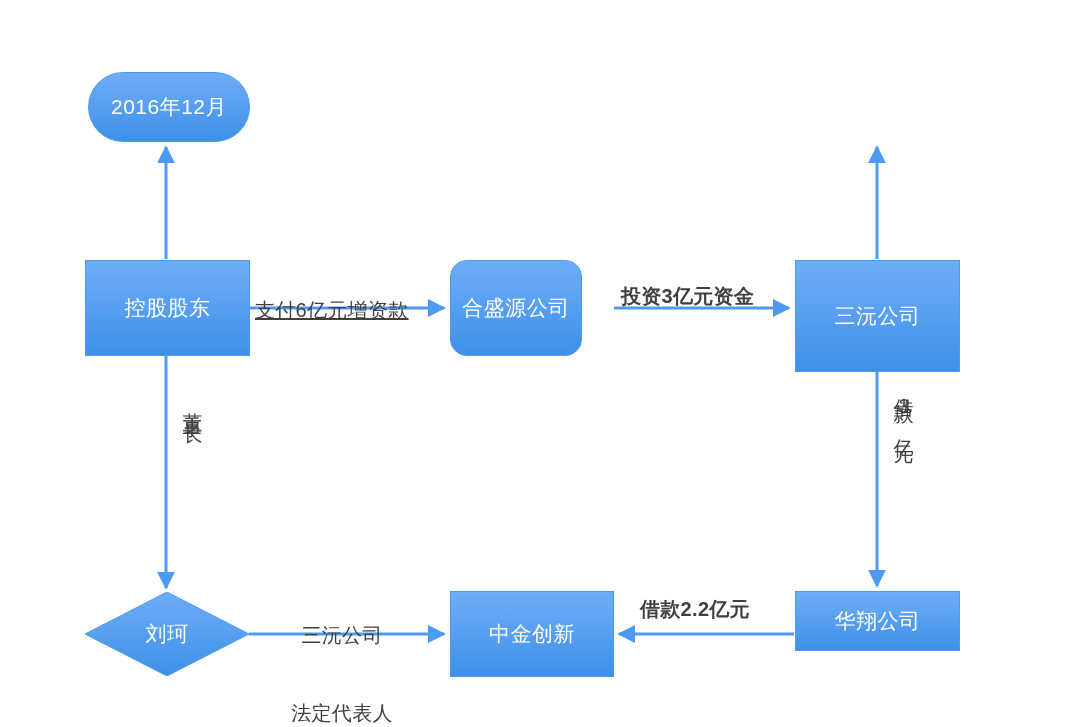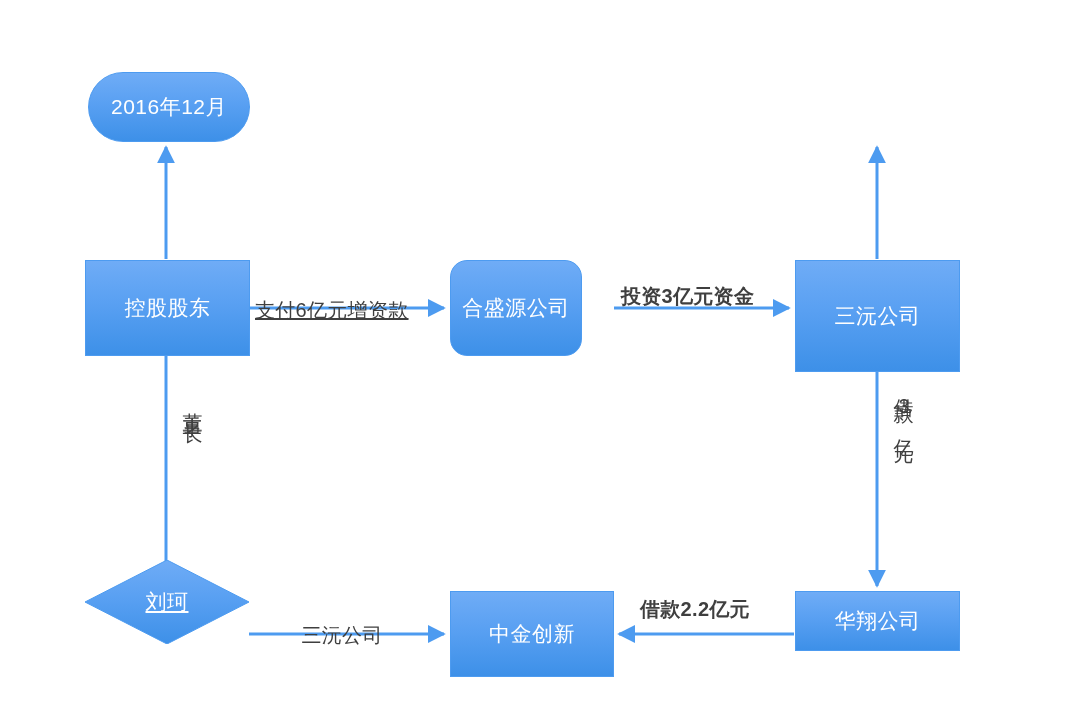--- a/index.html
+++ b/index.html
@@ -123,21 +123,21 @@
   </div>
 
   <div class="node node-rect" style="left:450px; top:260px; width:132px; height:96px;border-radius:17px;">
     <span>合盛源公司</span>
   </div>
 
   <div class="node node-rect" style="left:795px; top:260px; width:165px; height:112px;">
     <span>三沅公司</span>
   </div>
 
-  <div class="node node-diamond" style="left:85px; top:560px; width:164px; height:84px;text-decoration:underline;">
+  <div class="node node-diamond" style="left:85px; top:592px; width:164px; height:84px;">
     <svg class="diamond-shape" viewBox="0 0 164 84" preserveAspectRatio="none" xmlns="http://www.w3.org/2000/svg">
       <polygon points="82,0 164,42 82,84 0,42" fill="url(#nodeGrad)" stroke="#4D9BF0" stroke-width="1"></polygon>
     </svg>
     <span class="diamond-label">刘珂</span>
   </div>
 
   <div class="node node-rect" style="left:450px; top:591px; width:164px; height:86px;">
     <span>中金创新</span>
   </div>
 
@@ -156,19 +156,20 @@
   <div class="edge-label vertical" style="left:178px; top:396px;">
     <span>董事长</span>
   </div>
 
   <div class="edge-label vertical" style="left:889px; top:383px;">
     <span>借款3亿元</span>
   </div>
 
   <div class="edge-label two-line" style="left:278px; top:570px; width:128px;">
     <div>三沅公司</div>
+    <div>法定代表人</div>
   </div>
 
   <div class="edge-label" style="left:640px; top:596px;font-weight:bold;">
     <span>借款2.2亿元</span>
   </div>
 
 </div>
 
 </body></html>

